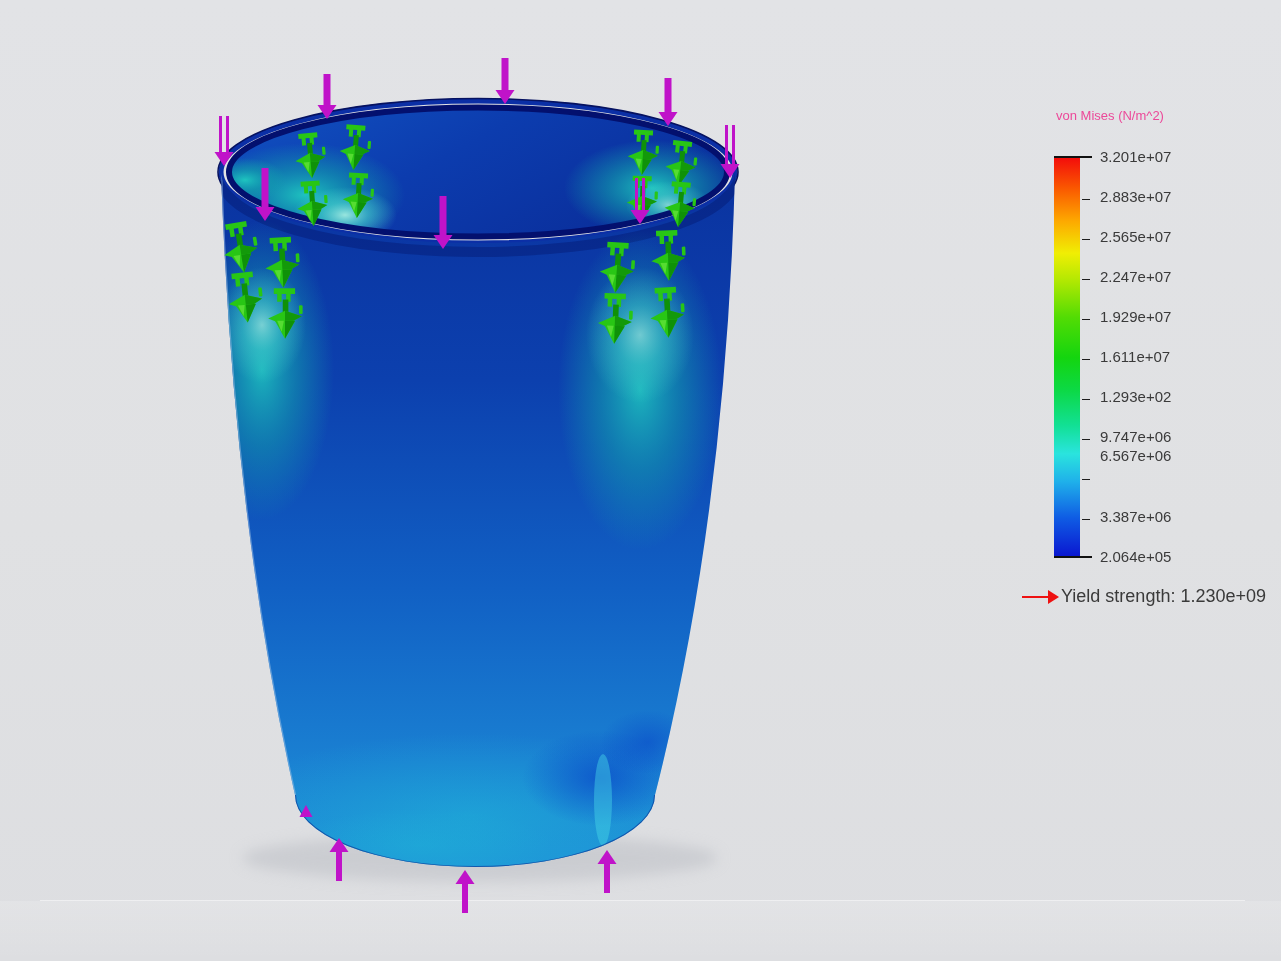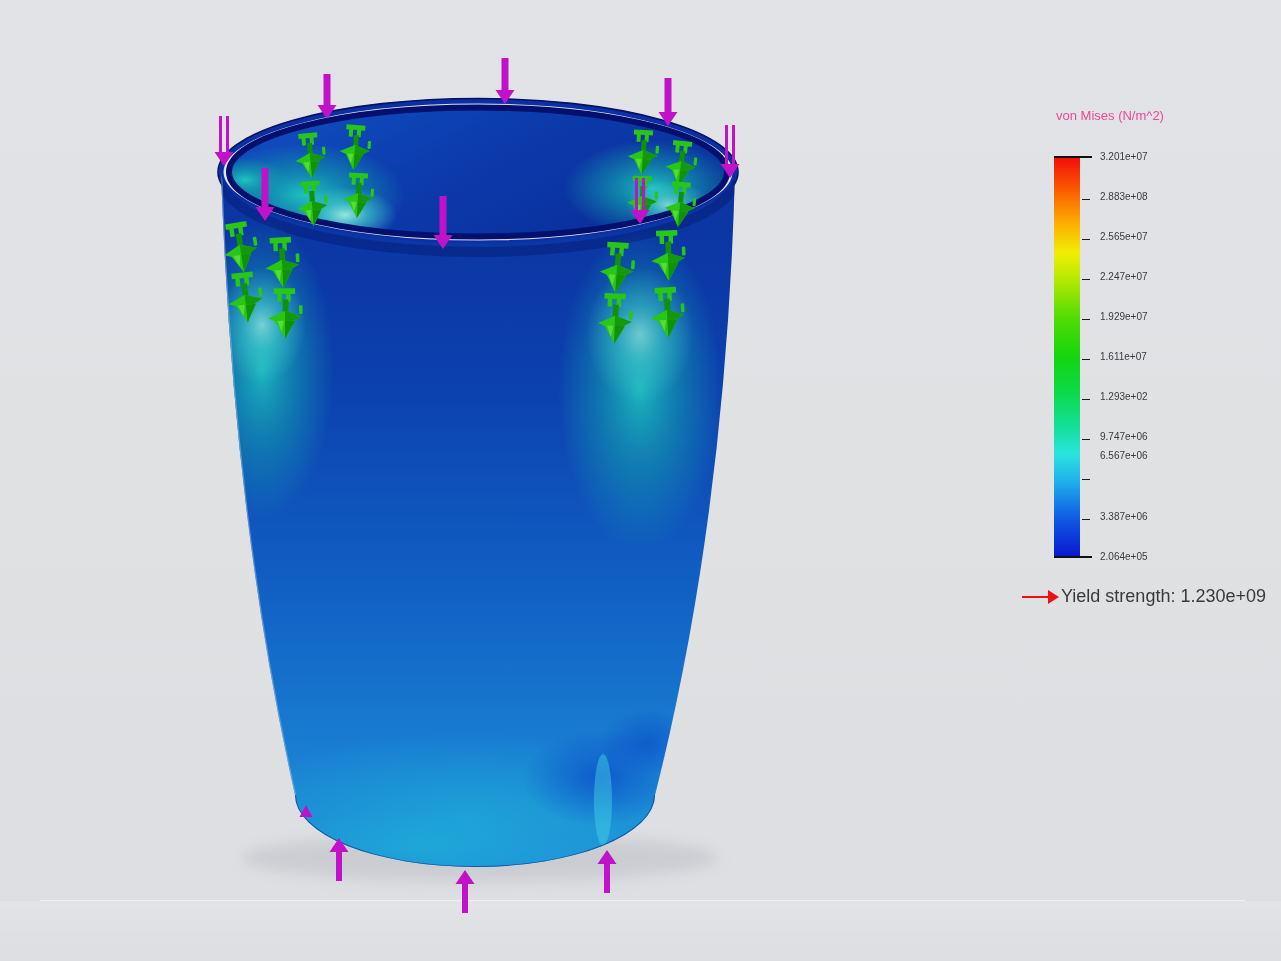--- a/index.html
+++ b/index.html
@@ -20,21 +20,21 @@
   .fx-l{fill:var(--fix-light,#6ae63e);}
   .load{fill:var(--load,#c013c9);}
 
   
   .legend{position:absolute;inset:0;pointer-events:none;}
   .legend-title{position:absolute;left:1056px;top:108px;font-size:13px;color:#ec4899;white-space:nowrap;}
   .legend-bar{position:absolute;left:1054px;top:157px;width:26px;height:401px;}
   .tick{position:absolute;left:1082px;width:8px;height:1.2px;background:#1d1d1d;}
   .tick.long{left:1054px;width:38px;height:1.5px;background:#111;}
   .tick-label{position:absolute;left:1100px;height:16px;line-height:16px;
-    font-size:10px;color:#3a3a3a;white-space:nowrap;}
+    font-size:15px;color:#3a3a3a;white-space:nowrap;}
   .yield-row{position:absolute;left:1022px;top:588px;height:17px;}
   .yield-line{position:absolute;left:0px;top:8px;width:27px;height:2px;background:var(--yield,#ee1111);}
   .yield-head{position:absolute;left:26px;top:2px;width:0;height:0;
     border-left:11px solid var(--yield,#ee1111);
     border-top:7px solid transparent;border-bottom:7px solid transparent;}
   .yield-text{position:absolute;left:39px;top:0px;font-size:18px;line-height:17px;color:#3a3a3a;white-space:nowrap;}
 </style>
 </head>
 <body>
 
@@ -205,21 +205,21 @@
       </g>
   </svg>
 
   <div class="legend">
     <div class="legend-title">von Mises (N/m^2)</div>
     <div class="legend-bar" style="background: linear-gradient(rgb(243, 11, 11) 0%, rgb(250, 90, 0) 8%, rgb(253, 169, 0) 16%, rgb(240, 238, 4) 24%, rgb(176, 232, 2) 31%, rgb(82, 220, 4) 40%, rgb(20, 213, 15) 50%, rgb(12, 217, 68) 58%, rgb(18, 224, 149) 67%, rgb(42, 228, 222) 74%, rgb(31, 176, 234) 81%, rgb(15, 92, 228) 90%, rgb(10, 20, 208) 100%);"></div>
     <div id="legend-rows">
         <div class="tick long" style="top: 156px;"></div>
         <div class="tick-label" style="top: 149px;">3.201e+07</div>
         <div class="tick" style="top: 199px;"></div>
-        <div class="tick-label" style="top: 189px;">2.883e+08</div>
+        <div class="tick-label" style="top: 189px;">2.883e+07</div>
         <div class="tick" style="top: 239px;"></div>
         <div class="tick-label" style="top: 229px;">2.565e+07</div>
         <div class="tick" style="top: 279px;"></div>
         <div class="tick-label" style="top: 269px;">2.247e+07</div>
         <div class="tick" style="top: 319px;"></div>
         <div class="tick-label" style="top: 309px;">1.929e+07</div>
         <div class="tick" style="top: 359px;"></div>
         <div class="tick-label" style="top: 349px;">1.611e+07</div>
         <div class="tick" style="top: 399px;"></div>
         <div class="tick-label" style="top: 389px;">1.293e+02</div>

